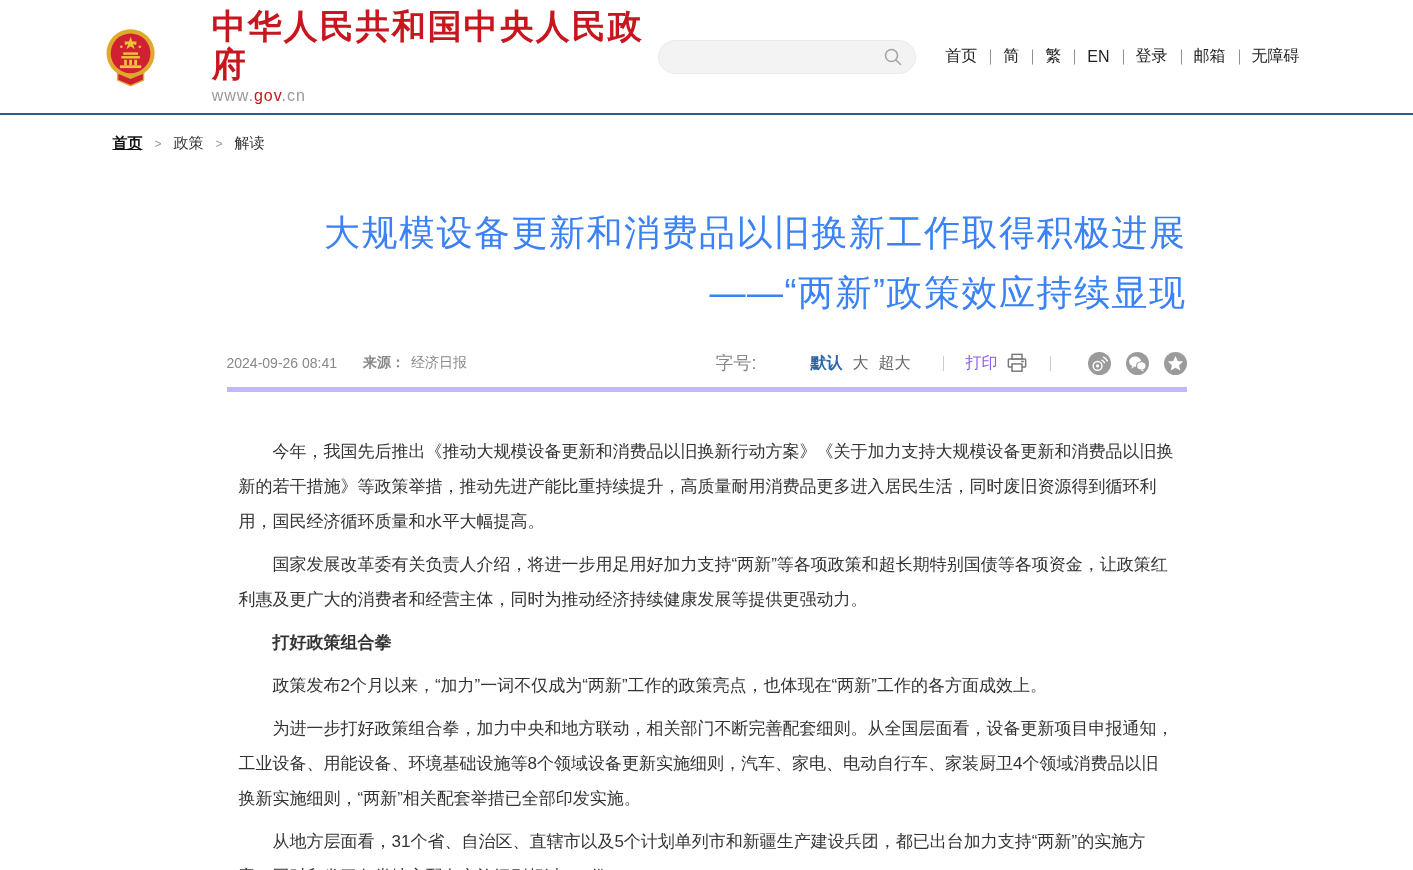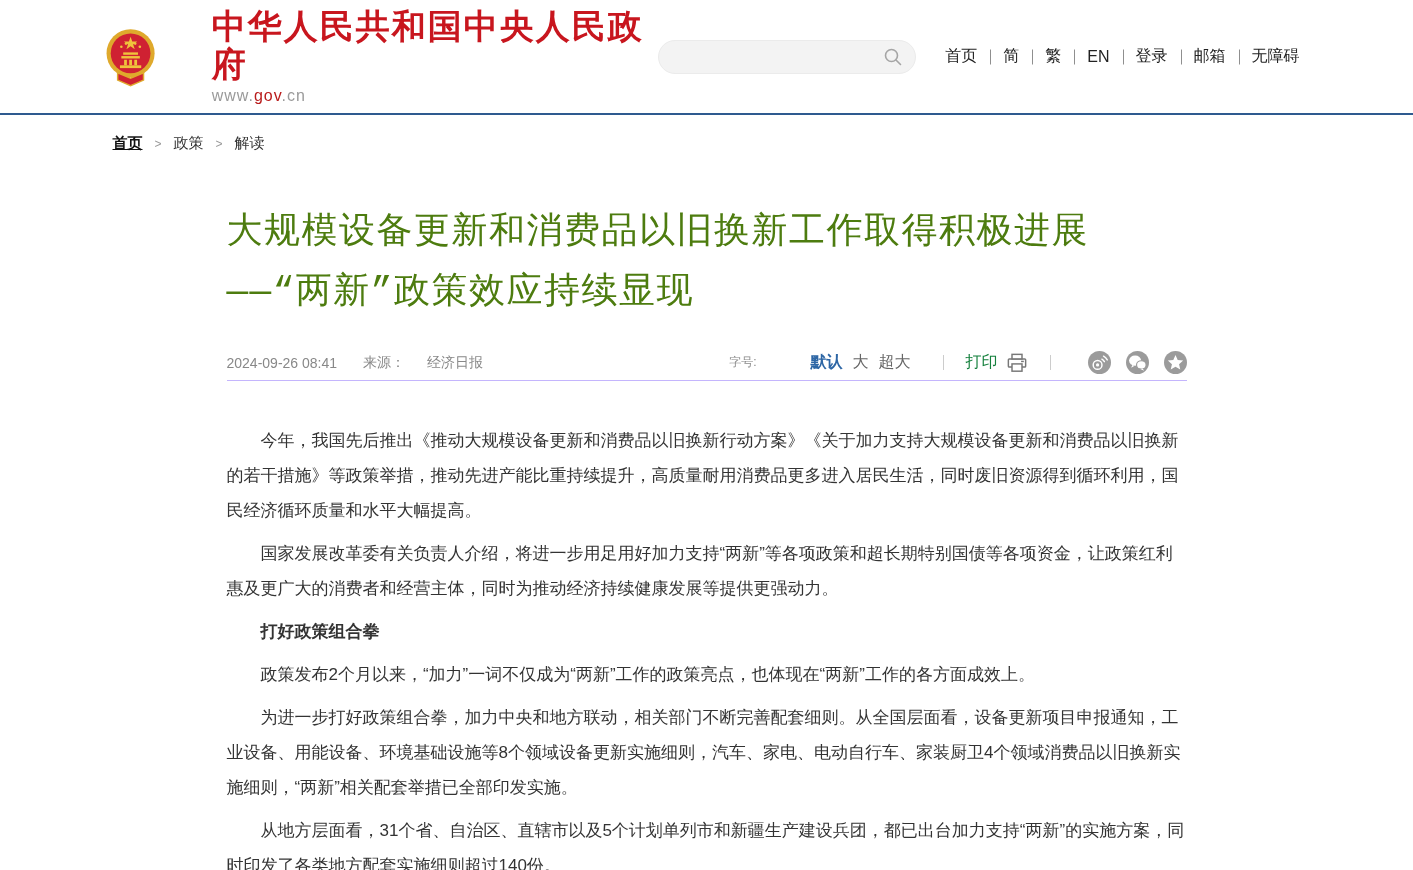--- a/index.html
+++ b/index.html
@@ -52,55 +52,55 @@
     padding:19px 0 0 6px; font-size:15px;
     display:flex; align-items:center;
   }
   .breadcrumb .home { font-weight:bold; color:#111; text-decoration:underline; cursor:pointer; }
   .breadcrumb .crumb { color:#333; cursor:pointer; }
   .breadcrumb .sep { color:#999; font-size:12px; margin:0 12px; }
 
   
   .article { width:960px; margin:0 auto; }
   .article-title {
-    margin:50px 0 0; text-align:left;
-    font-size:36px; font-weight:400; color:#4d7c0f;
-    line-height:60px; letter-spacing:1.5px;font-family:Liberation Mono, monospace;
+    margin:50px 0 0; text-align:right;
+    font-size:36px; font-weight:400; color:#3b82f6;
+    line-height:60px; letter-spacing:1.5px;
   }
   .article-title span { display:block; }
 
   .meta-row {
-    margin-top:28px; padding-bottom:6px;
+    margin-top:28px; padding-bottom:12px;
     display:flex; align-items:center; justify-content:space-between;
-    border-bottom:1px solid #c4b5fd;
+    border-bottom:5px solid #c4b5fd;
     font-size:14px; color:#888;
   }
   .meta-left { display:flex; align-items:center; }
   .meta-date { margin-right:26px; }
-  .meta-source-label { margin-right:22px; }
+  .meta-source-label { margin-right:6px;font-weight:bold; }
 
   .meta-right { display:flex; align-items:center; }
-  .fs-label { color:#888; font-size:12px; margin-right:8px; }
+  .fs-label { color:#888; font-size:18px; margin-right:8px; }
   .fs-option { color:#666; font-size:16px; margin-right:10px; cursor:pointer; }
   .fs-option.active { color:#2d66a5; font-weight:bold;margin-left:46px; }
   .vsep { width:1px; height:15px; background:#ccc; margin:0 22px; }
-  .print-btn { display:flex; align-items:center; color:#15803d; font-size:16px; cursor:pointer; }
+  .print-btn { display:flex; align-items:center; color:#8b5cf6; font-size:16px; cursor:pointer; }
   .print-btn .plabel { margin-right:8px; }
   .share-group { display:flex; align-items:center; }
   .icon-circle {
     width:23px; height:23px; border-radius:50%; background:#9b9b9b;
     display:flex; align-items:center; justify-content:center;
     margin-left:15px; cursor:pointer; color:#fff; overflow:hidden;
   }
   .icon-circle svg { display:block; }
 
   
   .article-body { margin-top:42px; }
   .article-body p, .article-body h3 {
-    margin:0 0 8px; font-size:17px; line-height:35px;
+    margin:0 12px 8px; font-size:17px; line-height:35px;
     text-indent:2em; color:#333; font-weight:400;
   }
   .article-body h3 { font-weight:bold; }
 </style>
 </head>
 <body>
 
 <div class="site-header">
   <div class="header-inner">
     <div class="logo-block">

